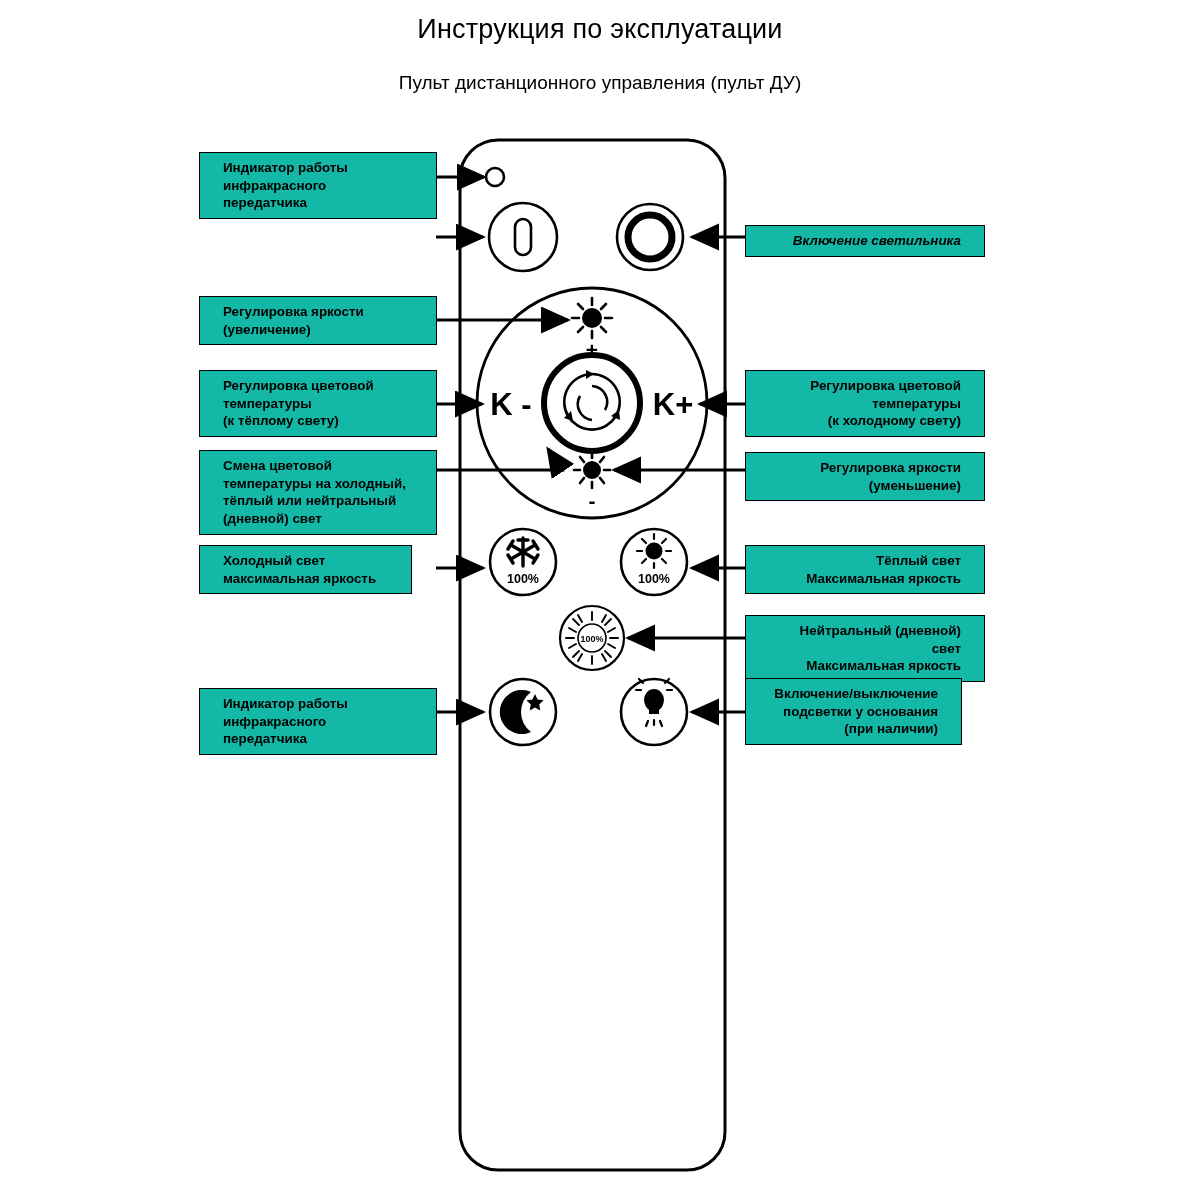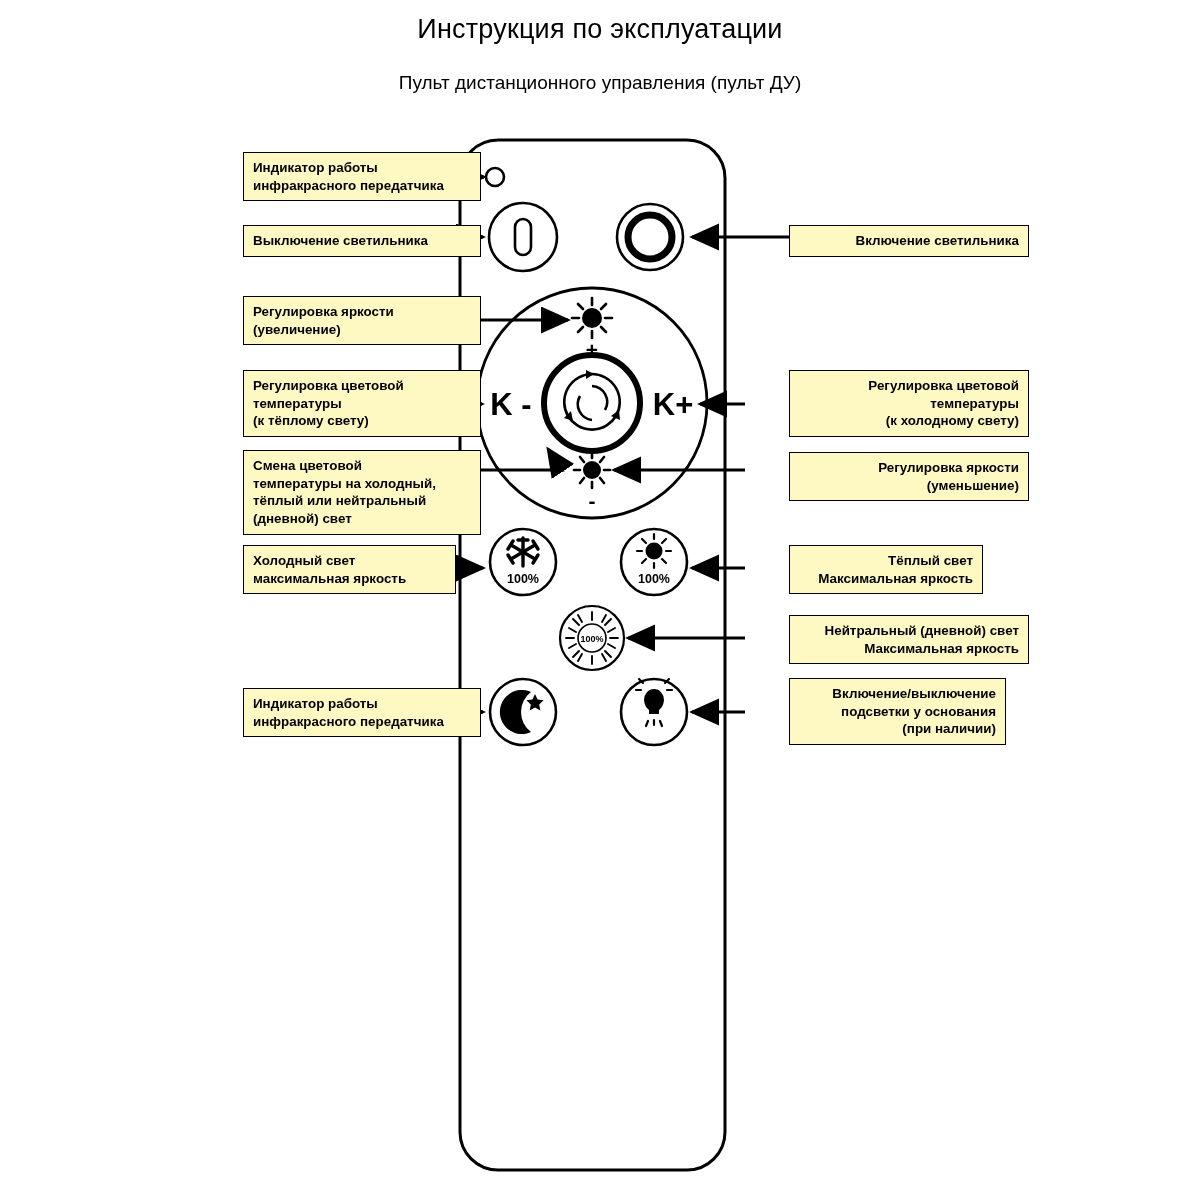--- a/index.html
+++ b/index.html
@@ -38,27 +38,26 @@
     width: 1200px;
     text-align: center;
     font-size: 19px;
     font-weight: normal;
   }
   
   .label {
     position: absolute;
     box-sizing: border-box;
     border: 1.6px solid #000;
-    background: #fef9c3;
+    background: #14b8a6;
     font-size: 13.4px;
     font-weight: bold;
     line-height: 1.32;
-    padding: 6px 9px;
+    padding: 6px 23px;
     white-space: pre-line;
-    margin-left: 44px;
   }
   .label.left { text-align: left; }
   .label.right { text-align: right; }
 
   svg.overlay {
     position: absolute;
     left: 0;
     top: 0;
     width: 1200px;
     height: 1200px;
@@ -225,23 +224,22 @@
       <line x1="745" y1="568" x2="692" y2="568"></line>
       <line x1="745" y1="638" x2="628" y2="638"></line>
       <line x1="436" y1="712" x2="483" y2="712"></line>
       <line x1="745" y1="712" x2="692" y2="712"></line>
     </g>
   </svg>
 
   <div class="label left" style="left:199px; top:152px; width:238px;">Индикатор работы
 инфракрасного передатчика</div>
 
-  <div class="label left" style="left:199px; top:225px; width:238px;">Выключение светильника</div>
-
-  <div class="label right" style="left:745px; top:225px; width:240px;">Включение светильника</div>
+
+  <div class="label right" style="left:745px; top:225px; width:240px;font-style:italic;">Включение светильника</div>
 
   <div class="label left" style="left:199px; top:296px; width:238px;">Регулировка яркости
 (увеличение)</div>
 
   <div class="label left" style="left:199px; top:370px; width:238px;">Регулировка цветовой
 температуры
 (к тёплому свету)</div>
 
   <div class="label right" style="left:745px; top:370px; width:240px;">Регулировка цветовой
 температуры
@@ -251,21 +249,21 @@
 температуры на холодный,
 тёплый или нейтральный
 (дневной) свет</div>
 
   <div class="label right" style="left:745px; top:452px; width:240px;">Регулировка яркости
 (уменьшение)</div>
 
   <div class="label left" style="left:199px; top:545px; width:213px;">Холодный свет
 максимальная яркость</div>
 
-  <div class="label right" style="left:745px; top:545px; width:194px;">Тёплый свет
+  <div class="label right" style="left:745px; top:545px; width:240px;">Тёплый свет
 Максимальная яркость</div>
 
   <div class="label right" style="left:745px; top:615px; width:240px;">Нейтральный (дневной) свет
 Максимальная яркость</div>
 
   <div class="label left" style="left:199px; top:688px; width:238px;">Индикатор работы
 инфракрасного передатчика</div>
 
   <div class="label right" style="left:745px; top:678px; width:217px;">Включение/выключение
 подсветки у основания

